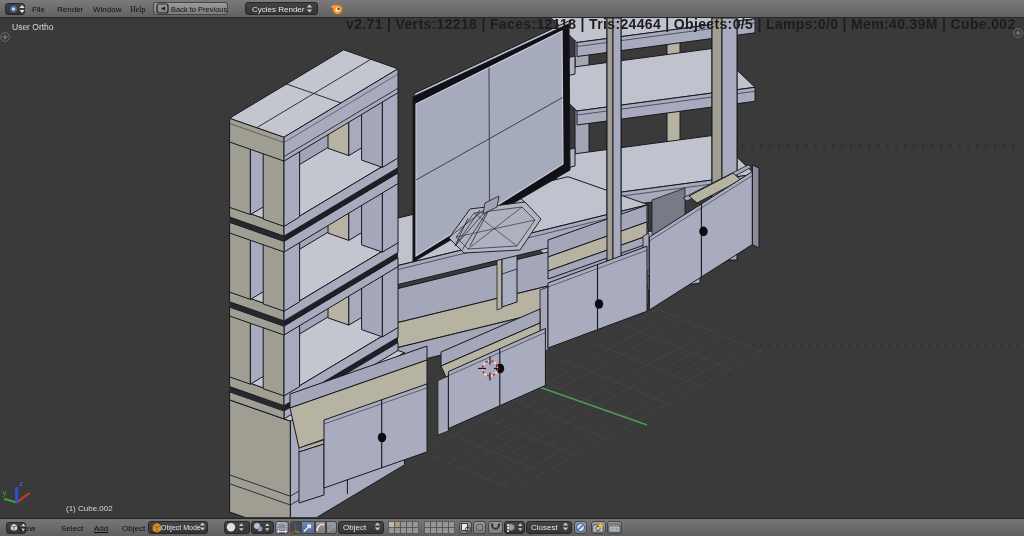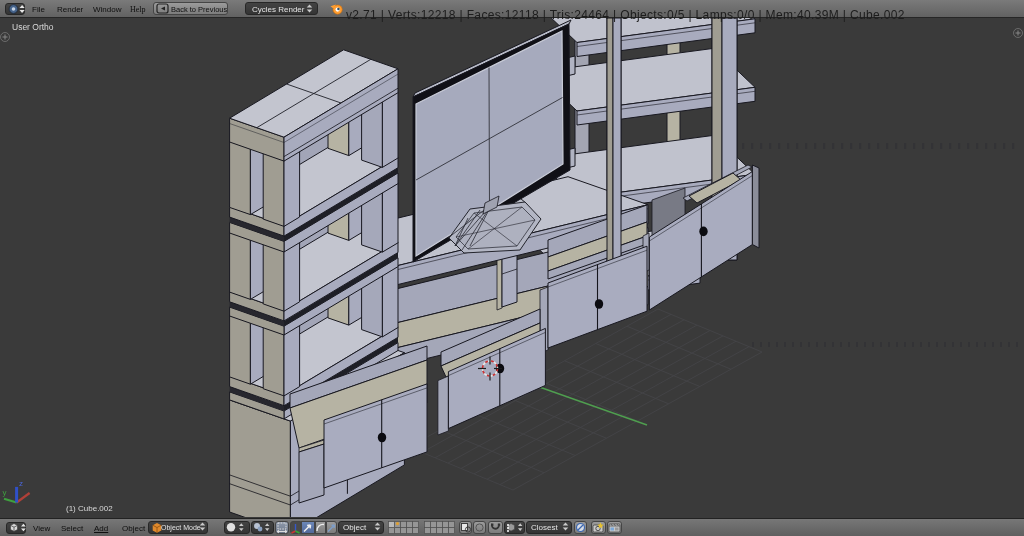--- a/index.html
+++ b/index.html
@@ -309,34 +309,34 @@
 <div class="ddtx" style="left:252px;top:4.5px;">Cycles Render</div>
 <svg class="updn" style="left:306px;top:4px;" viewBox="0 0 7 9">
  <path d="M0.7 3.4 L3.5 0.6 L6.3 3.4 z M0.7 5.6 L3.5 8.4 L6.3 5.6 z" fill="#c9c9c9"></path>
 </svg>
 <svg width="14" height="14" style="left:330px;top:2px;" viewBox="0 0 14 14">
  <circle cx="7.6" cy="7.6" r="4.6" fill="#ff9e32" stroke="#d96e00" stroke-width="0.6"></circle>
  <circle cx="7.6" cy="7.6" r="2.1" fill="#fff"></circle>
  <circle cx="8.4" cy="7.0" r="1.2" fill="#2a4f6e"></circle>
  <path d="M0.5 4.2 L6 2.6 L3.4 6.4 z" fill="#ff9e32"></path>
 </svg>
-<div class="menu" style="left:346px;color:#1d1d1d;font-size:12px;letter-spacing:0.35px;top:8px;">v2.71 | Verts:12218 | Faces:12118 | Tris:24464 | Objects:0/5 | Lamps:0/0 | Mem:40.39M | Cube.002</div>
+<div class="menu" style="left:346px;color:#1d1d1d;font-size:14px;letter-spacing:0.35px;top:16px;font-weight:bold;">v2.71 | Verts:12218 | Faces:12118 | Tris:24464 | Objects:0/5 | Lamps:0/0 | Mem:40.39M | Cube.002</div>
 
 <div class="vptext" style="left:12px;top:22px;">User Ortho</div>
 <div class="vptext" style="left:42px;top:504px;font-size:8px;margin-left:24px;">(1) Cube.002</div>
 
 <div class="ftr"></div>
 <div class="dd" style="left:6px;top:521.5px;width:20px;height:12px;"></div>
 <svg width="26" height="14" style="left:6px;top:521.5px;" viewBox="0 0 26 14">
  <path d="M8 1.5 l3.6 1.8 v4.2 L8 9.5 4.4 7.5 V3.3 z" fill="#d8d8d8" stroke="#333" stroke-width="0.7"></path>
  <path d="M4.4 3.3 L8 5.2 l3.6 -1.9 M8 5.2 V9.5" fill="none" stroke="#333" stroke-width="0.7"></path>
  <path d="M15 4.5 l2.4 -2.8 2.4 2.8 z" fill="#e8e8e8"></path>
  <path d="M15 6.5 l2.4 2.8 2.4 -2.8 z" fill="#e8e8e8"></path>
 </svg>
-<div class="fmenu" style="left:33px;">View</div>
+<div class="fmenu" style="left:18px;">View</div>
 <div class="fmenu" style="left:61px;">Select</div>
 <div class="fmenu" style="left:94px;text-decoration:underline;">Add</div>
 <div class="fmenu" style="left:122px;">Object</div>
 
 <div class="dd" style="left:148px;top:520.5px;width:60px;"></div>
 <svg width="12" height="12" style="left:151px;top:521.5px;" viewBox="0 0 12 12">
  <path d="M6 1 l4.3 2.2 v5.2 L6 10.8 1.7 8.4 V3.2 z" fill="#e08a2d"></path>
  <path d="M1.7 3.2 L6 5.5 l4.3 -2.3 M6 5.5 V10.8" fill="none" stroke="#8a4d0d" stroke-width="0.8"></path>
 </svg>
 <div class="ddtx" style="left:161px;top:523.5px;font-size:7px;">Object Mode</div>

